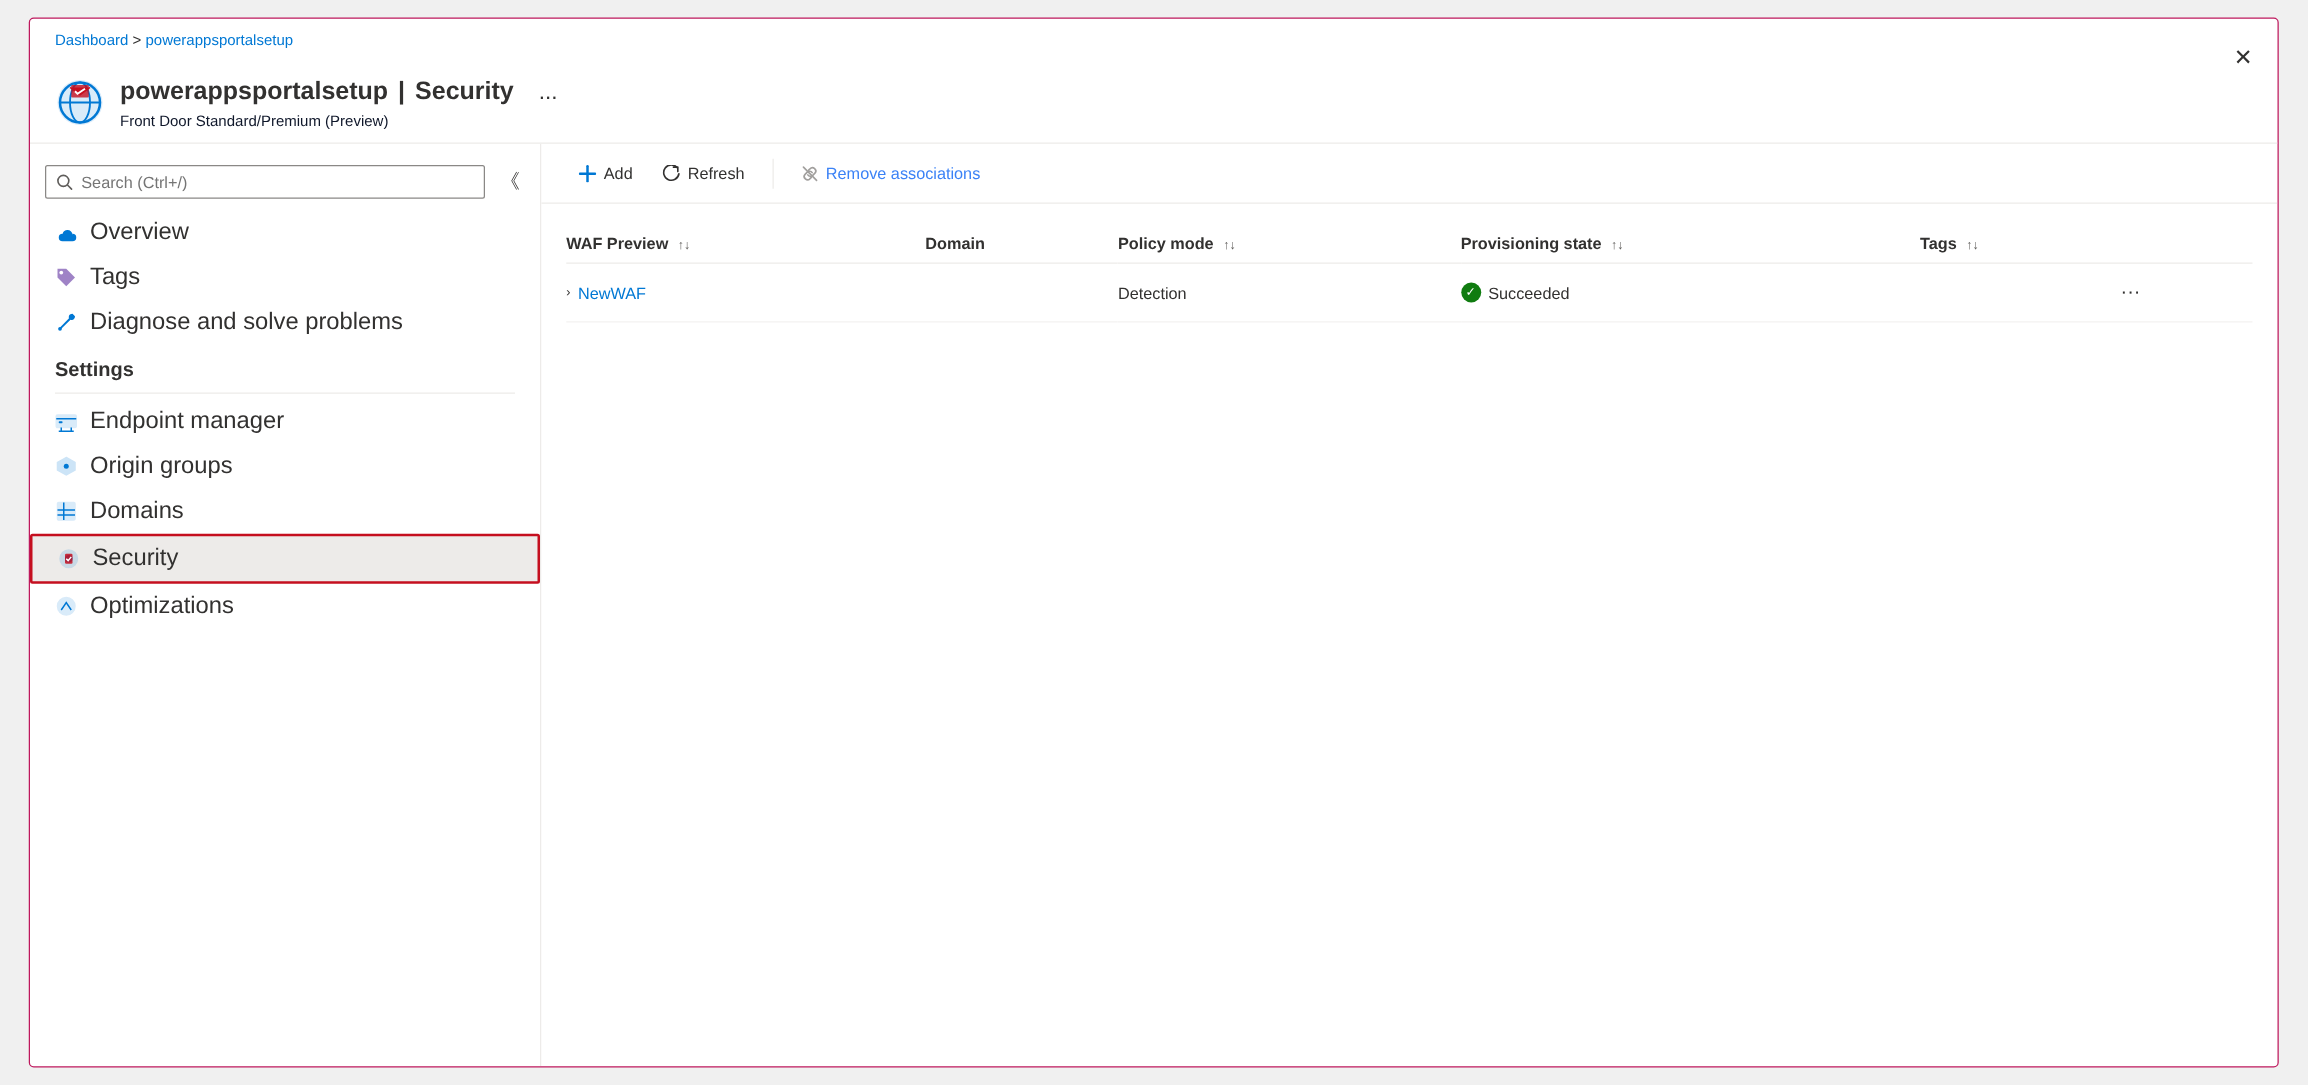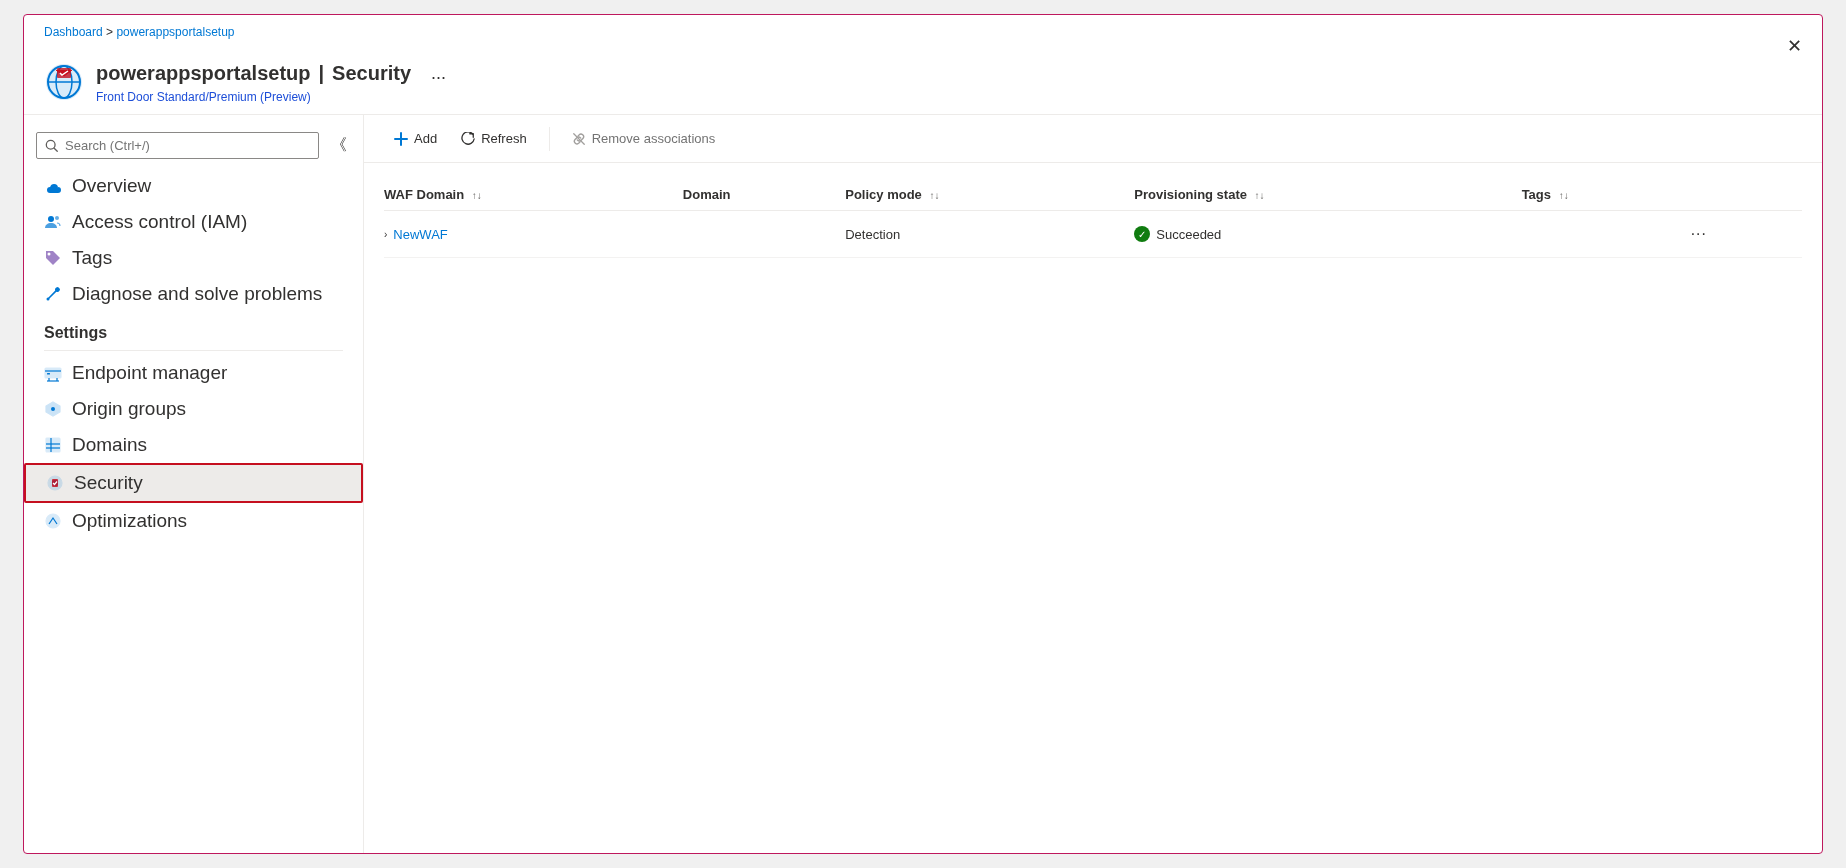--- a/index.html
+++ b/index.html
@@ -53,21 +53,21 @@
     .header-title {
       font-size: 20px;
       font-weight: 600;
       color: #323130;
       display: flex;
       align-items: center;
       gap: 8px;
     }
     .header-subtitle {
       font-size: 12px;
-      color: #1d4ed8;
+      color: #0f172a;
       margin-top: 2px;
     }
 
     .ellipsis-btn {
       background: none;
       border: none;
       cursor: pointer;
       font-size: 18px;
       color: #323130;
       padding: 4px 8px;
@@ -88,21 +88,21 @@
 
     .main-layout {
       display: flex;
       flex: 1;
       overflow: hidden;
       border-top: 1px solid #edebe9;
     }
 
     
     .sidebar {
-      width: 340px;
+      width: 409px;
       flex-shrink: 0;
       border-right: 1px solid #edebe9;
       overflow-y: auto;
       padding: 8px 0;
     }
 
     .sidebar-search {
       padding: 8px 12px;
       display: flex;
       align-items: center;
@@ -194,21 +194,21 @@
       align-items: flex-end;
       gap: 6px;
       background: none;
       border: none;
       cursor: pointer;
       padding: 6px 10px;
       font-size: 13px;
       color: #323130;
       border-radius: 2px;
     }
-    .toolbar-btn.disabled { color: #737373; cursor: default; }
+    .toolbar-btn.disabled { color: #3b82f6; cursor: default; }
 
     .toolbar-separator {
       width: 1px;
       height: 24px;
       background: #edebe9;
       margin: 0 8px;
     }
 
     
     .table-area {
@@ -347,31 +347,20 @@
       <div class="sidebar-item">
         <div class="icon-placeholder">
           <svg width="18" height="18" viewBox="0 0 18 18" fill="none">
             <path d="M14 11a4 4 0 0 0-4-4 4 4 0 0 0-3.87 3H6a3 3 0 0 0 0 6h8a3 3 0 0 0 0-6z" fill="#0078d4"></path>
           </svg>
         </div>
         <span class="sidebar-item-label">Overview</span>
       </div>
 
 
-      <div class="sidebar-item">
-        <div class="icon-placeholder">
-          <svg width="18" height="18" viewBox="0 0 18 18" fill="none">
-            <circle cx="7" cy="6" r="3" fill="#0078d4"></circle>
-            <path d="M1 15c0-3 2.686-5 6-5s6 2 6 5" fill="#0078d4" opacity="0.7"></path>
-            <circle cx="13" cy="5" r="2" fill="#0078d4" opacity="0.6"></circle>
-            <path d="M13 10c1.5 0 3 1 3 3" stroke="#0078d4" stroke-width="1.2" fill="none" opacity="0.6"></path>
-          </svg>
-        </div>
-        <span class="sidebar-item-label">Access control (IAM)</span>
-      </div>
 
       <div class="sidebar-item">
         <div class="icon-placeholder">
           <svg width="18" height="18" viewBox="0 0 18 18" fill="none">
             <path d="M2 2h7l7 7-7 7-7-7V2z" fill="#8764b8" opacity="0.8"></path>
             <circle cx="5" cy="5" r="1.5" fill="white"></circle>
           </svg>
         </div>
         <span class="sidebar-item-label">Tags</span>
       </div>
@@ -480,21 +469,21 @@
           </svg>
           <span>Remove associations</span>
         </button>
       </div>
 
       <div class="table-area">
         <table class="data-table">
           <thead>
             <tr>
               <th>
-                <span>WAF Domain</span>
+                <span>WAF Preview</span>
                 <span class="sort-icon">↑↓</span>
               </th>
               <th>
                 <span>Domain</span>
               </th>
               <th>
                 <span>Policy mode</span>
                 <span class="sort-icon">↑↓</span>
               </th>
               <th>

